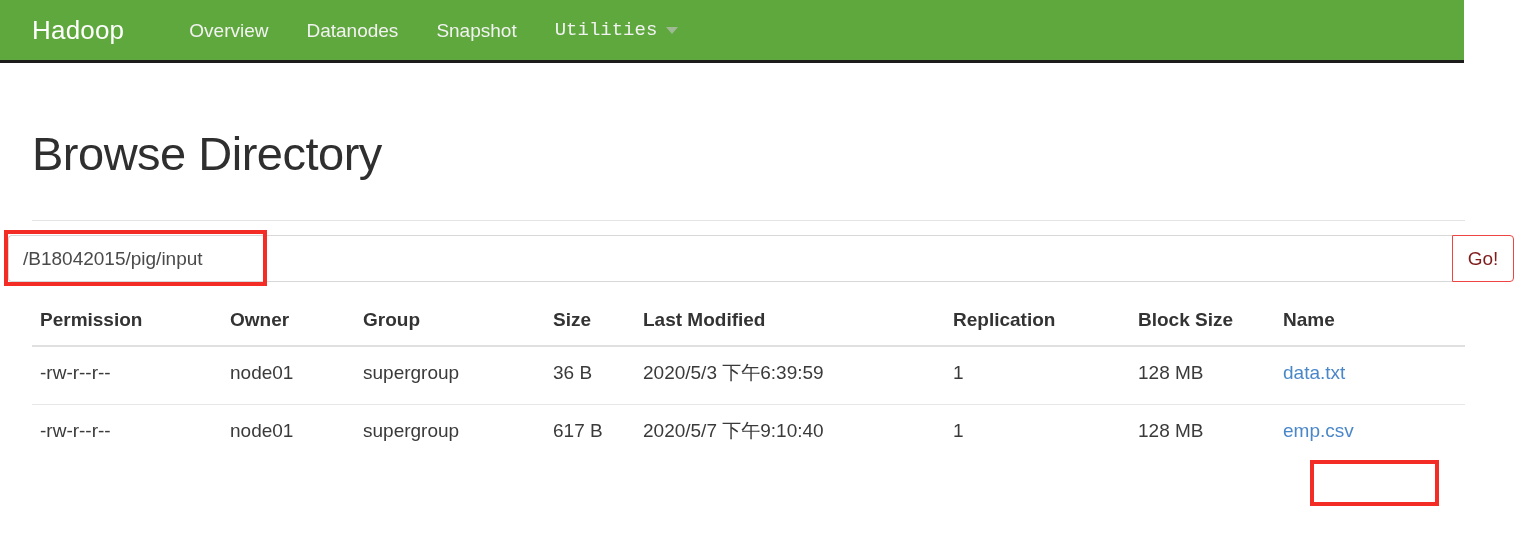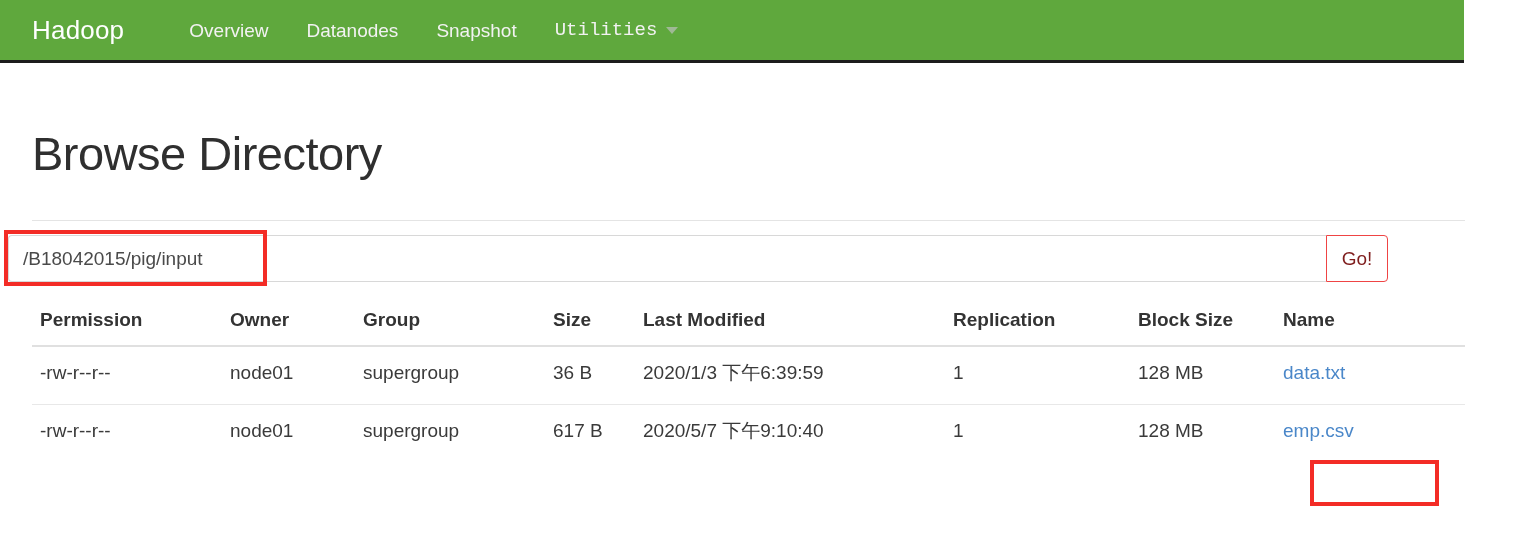--- a/index.html
+++ b/index.html
@@ -86,21 +86,21 @@
     width: 1433px;
     height: 1px;
     background: #e4e4e4;
   }
 
   
   .input-group {
     position: absolute;
     left: 8px;
     top: 172px;
-    width: 1380px;
+    width: 1506px;
     height: 47px;
     display: flex;
     align-items: flex-end;
   }
   .path-input {
     flex: 1;
     height: 47px;
     border: 1px solid #d8d8d8;
     border-right: none;
     border-radius: 4px 0 0 4px;
@@ -231,21 +231,21 @@
         <th class="col-block">Block Size</th>
         <th class="col-name">Name</th>
       </tr>
     </thead>
     <tbody>
       <tr>
         <td>-rw-r--r--</td>
         <td>node01</td>
         <td>supergroup</td>
         <td>36 B</td>
-        <td>2020/1/3 下午6:39:59</td>
+        <td>2020/5/3 下午6:39:59</td>
         <td>1</td>
         <td>128 MB</td>
         <td>
           <span class="file-link">data.txt</span>
         </td>
       </tr>
       <tr>
         <td>-rw-r--r--</td>
         <td>node01</td>
         <td>supergroup</td>

